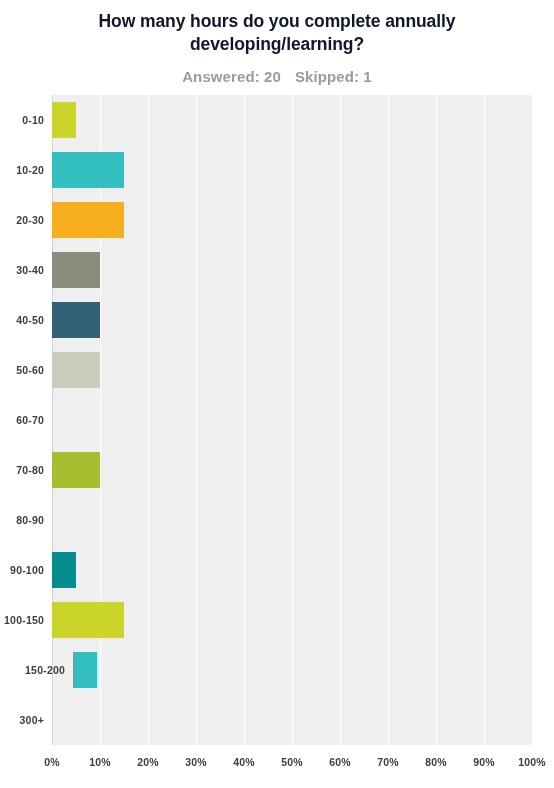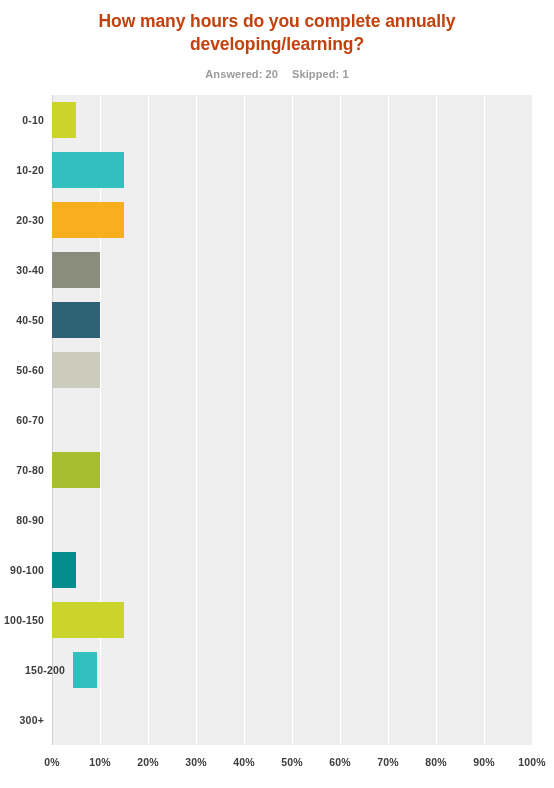--- a/index.html
+++ b/index.html
@@ -22,28 +22,28 @@
     background: #ffffff;
   }
   .chart-header {
     padding-top: 10px;
     text-align: center;
   }
   .chart-title {
     font-size: 17.5px;
     font-weight: bold;
     line-height: 23px;
-    color: #c2410c;
+    color: #0f172a;
     margin: 0 auto;
     width: 440px;
     letter-spacing: -0.1px;
   }
   .chart-subtitle {
     margin-top: 12px;
-    font-size: 11px;
+    font-size: 15px;
     font-weight: bold;
     color: #9b9b9b;
     letter-spacing: 0.1px;
   }
   .chart-subtitle .sub-gap {
     display: inline-block;
     width: 14px;
   }
   .plot-wrap {
     position: absolute;

